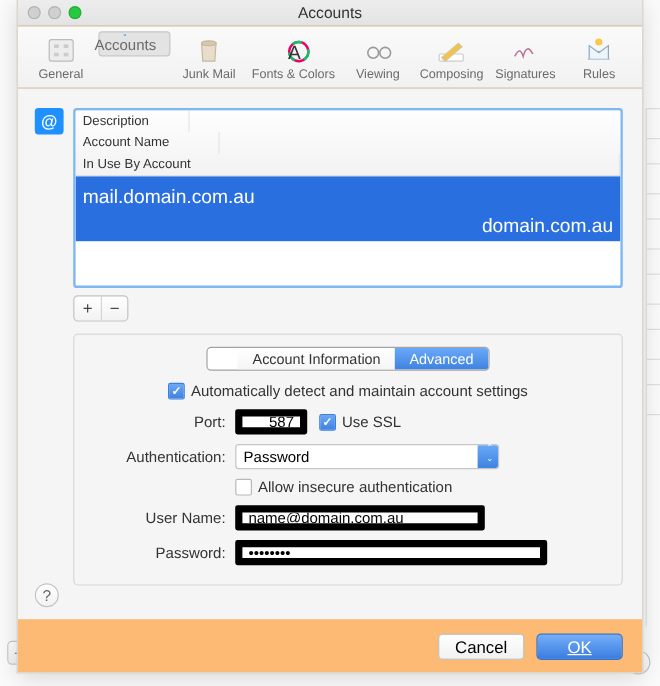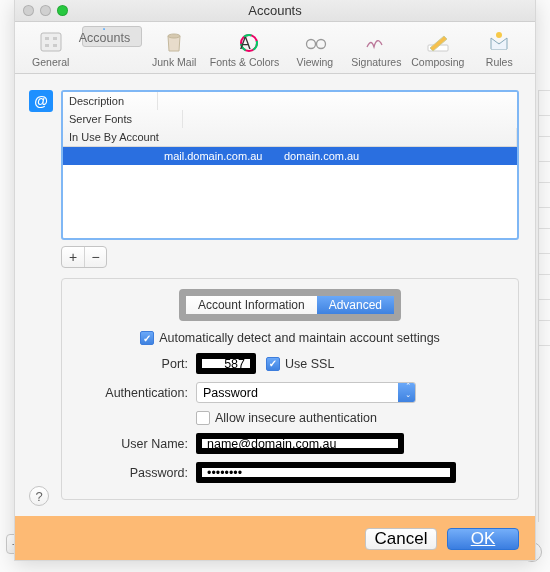--- a/index.html
+++ b/index.html
@@ -12,43 +12,43 @@
   .tb { display:flex; flex-direction:column; align-items:center; width: 60px; padding: 3px 0; font-size: 10.5px; color:#6b6b6b; cursor:pointer; border-radius:4px; }
   .tb.sel { background:#e3e3e3; }
   .tb svg { width:28px; height:26px; }
   .tb span { margin-top:1px; }
   .main { position: relative; padding: 16px 16px 6px 46px; background: #f5f5f5; height: 442px; }
   .sideicon{ position:absolute; left:14px; top:16px; width:24px; height:22px; background:#1e90ff; border-radius:3px; display:flex; align-items:center; justify-content:center; color:#fff; font-size:14px; font-weight:600; }
   .listbox { border: 2px solid #7fb7f5; border-radius: 3px; background: #fff; height: 150px; overflow: hidden; }
   .listhead { display:flex; font-size:11px; color:#333; border-bottom:1px solid #d8d8d8; background: linear-gradient(#fefefe,#f2f2f2); flex-direction: column; }
   .listhead div { padding:3px 6px; border-right:1px solid #e4e4e4; }
   .lh1{width:95px;} .lh2{width:120px;} .lh3{flex:1;}
-  .listrow { display:flex; font-size:11px; color:#fff; background:#2a6fe0; }
-  .listrow div{ padding:3px 6px; } .lr1{width:95px;} .lr2{width:120px;} .lr3{flex:1;}
+  .listrow { display:flex; font-size:16px; color:#fff; background:#2a6fe0;flex-direction:column; }
+  .listrow div{ padding:3px 6px; } .lr1{width:95px;} .lr2{width:120px;} .lr3{flex:1;text-align:right;}
   .addrem { margin-top:6px; display:inline-flex; border:1px solid #c4c4c4; border-radius:4px; background:linear-gradient(#fff,#f2f2f2); }
   .addrem button{ width:22px; height:20px; background:none; border:none; font-size:14px; color:#444; cursor:pointer; }
   .addrem button + button{ border-left:1px solid #d4d4d4; }
   .panel { border:1px solid #d7d7d7; border-radius:4px; background:#f5f5f5; margin-top:10px; padding: 10px 14px 14px; }
   .seg { display:flex; justify-content:center; margin-bottom:10px; }
-  .segc { display:flex; border:7px solid #a3a3a3; border-radius:4px; overflow:hidden; font-size:12px; background:#fff; }
+  .segc { display:flex; border:1px solid #a3a3a3; border-radius:4px; overflow:hidden; font-size:12px; background:#fff;padding-left:25px; }
   .segc div{ padding:2px 12px; cursor:pointer; }
   .segc .off{ background:linear-gradient(#fff,#f5f5f5); color:#333; }
   .segc .on{ background:linear-gradient(#6aa8f8,#3f82e0); color:#fff; }
   .formrow{ display:flex; align-items:center; margin-bottom:8px; font-size:12.5px; color:#333; }
   .formrow label{ width:120px; text-align:right; padding-right:8px; color:#333; }
   .formrow input[type=text],.formrow input[type=password]{ border:6px solid #000000; border-radius:2px; background:#fff; font-size:12.5px; padding:2px 5px; height:21px; }
   .sel{ appearance:none; -webkit-appearance:none; border:1px solid #c6c6c6; border-radius:3px; background:#fff; height:21px; font-size:12.5px; padding:1px 22px 1px 6px; position:relative; }
   .selwrap{ position:relative; display:inline-block; }
   .selwrap::after{ content:""; position:absolute; right:1px; top:1px; bottom:1px; width:17px; background:linear-gradient(#6aa8f8,#3f82e0); border-radius:0 2px 2px 0; pointer-events:none; }
   .selwrap::before{ content:"⌃\A⌄"; white-space:pre; position:absolute; right:5px; top:-1px; font-size:7px; line-height:9px; color:#fff; z-index:2; pointer-events:none; }
   .ck{ width:14px; height:14px; border:1px solid #b8b8b8; border-radius:2px; background:#fff; display:inline-flex; align-items:center; justify-content:center; margin-right:5px; vertical-align:middle; }
   .ck.on{ background:linear-gradient(#6aa8f8,#3f82e0); border-color:#3d7ddc; }
   .ck.on::after{ content:"✓"; color:#fff; font-size:10px; font-weight:700; }
   .btnrow{ display:flex; justify-content:flex-end; gap:10px; margin-top:6px; padding: 6px 16px 10px 0; }
-  .btn{ min-width:72px; height:22px; border:1px solid #c4c4c4; border-radius:4px; background:linear-gradient(#fff,#f1f1f1); font-size:17px; cursor:pointer; }
+  .btn{ min-width:72px; height:22px; border:1px solid #c4c4c4; border-radius:4px; background:linear-gradient(#fff,#f1f1f1); font-size:14px; cursor:pointer; }
   .btn.def{ border-color:#2d73d6; background:linear-gradient(#74aef9,#3a7de0); color:#fff; font-weight:500;text-decoration:underline; }
   .help{ width:20px; height:20px; border-radius:50%; border:1px solid #c4c4c4; background:linear-gradient(#fff,#f2f2f2); color:#666; font-size:13px; display:flex; align-items:center; justify-content:center; cursor:pointer; }
   .help.top{ position:absolute; left:14px; bottom:10px; }
   .bg-add{ position:absolute; left:6px; bottom:18px; width:38px; height:20px; border:1px solid #cacaca; border-radius:4px; background:linear-gradient(#fff,#f2f2f2); display:flex; }
   .bg-add div{flex:1; text-align:center; font-size:14px; color:#888; line-height:18px;}
   .bg-add div+div{border-left:1px solid #d8d8d8;}
   .bg-help{ position:absolute; right:8px; bottom:10px; }
   .bg-groupedge{ position:absolute; right:0; top:90px; bottom:50px; width:12px; border-left:1px solid #e0e0e0; }
   .bg-groupedge i{display:block; height:26px; border-top:1px solid #e0e0e0; border-bottom:1px solid #e0e0e0; margin-bottom:20px;}
 </style>
@@ -115,48 +115,48 @@
     <div class="tb">
       <svg viewBox="0 0 28 26">
           <circle cx="10" cy="15" r="4.5" fill="none" stroke="#999" stroke-width="1.3"></circle>
           <circle cx="20" cy="15" r="4.5" fill="none" stroke="#999" stroke-width="1.3"></circle>
           <path d="M14.5 14h1" stroke="#999"></path>
         </svg>
       <span>Viewing</span>
     </div>
     <div class="tb">
       <svg viewBox="0 0 28 26">
-          <path d="M5 18c3-6 5-6 7 0 2-8 5-8 8-2" fill="none" stroke="#b79" stroke-width="1.3"></path>
-        </svg>
-      <span>Signatures</span>
-    </div>
-    <div class="tb">
-      <svg viewBox="0 0 28 26">
           <rect x="4" y="16" width="20" height="6" rx="1" fill="#fff" stroke="#ccc"></rect>
           <path d="M6 19l14-12 3 3-14 12z" fill="#f6c04d" stroke="#cc9"></path>
         </svg>
       <span>Composing</span>
+    </div>
+    <div class="tb">
+      <svg viewBox="0 0 28 26">
+          <path d="M5 18c3-6 5-6 7 0 2-8 5-8 8-2" fill="none" stroke="#b79" stroke-width="1.3"></path>
+        </svg>
+      <span>Signatures</span>
     </div>
     <div class="tb">
       <svg viewBox="0 0 28 26">
           <path d="M6 20l8-6 8 6H6z" fill="#dbe7f7" stroke="#8ab"></path>
           <path d="M6 20V9l8 6 8-6v11" fill="#eef4fb" stroke="#8ab"></path>
           <circle cx="14" cy="6" r="3" fill="#f7c948"></circle>
         </svg>
       <span>Rules</span>
     </div>
   </div>
 
   <div class="main">
     <div class="sideicon">@</div>
 
     <div class="listbox">
       <div class="listhead">
         <div class="lh1">Description</div>
-        <div class="lh2">Server Fonts</div>
+        <div class="lh2">Account Name</div>
         <div class="lh3">In Use By Account</div>
       </div>
       <div class="listrow">
         <div class="lr1"></div>
         <div class="lr2">mail.domain.com.au</div>
         <div class="lr3">domain.com.au</div>
       </div>
     </div>
 
     <div class="addrem">

